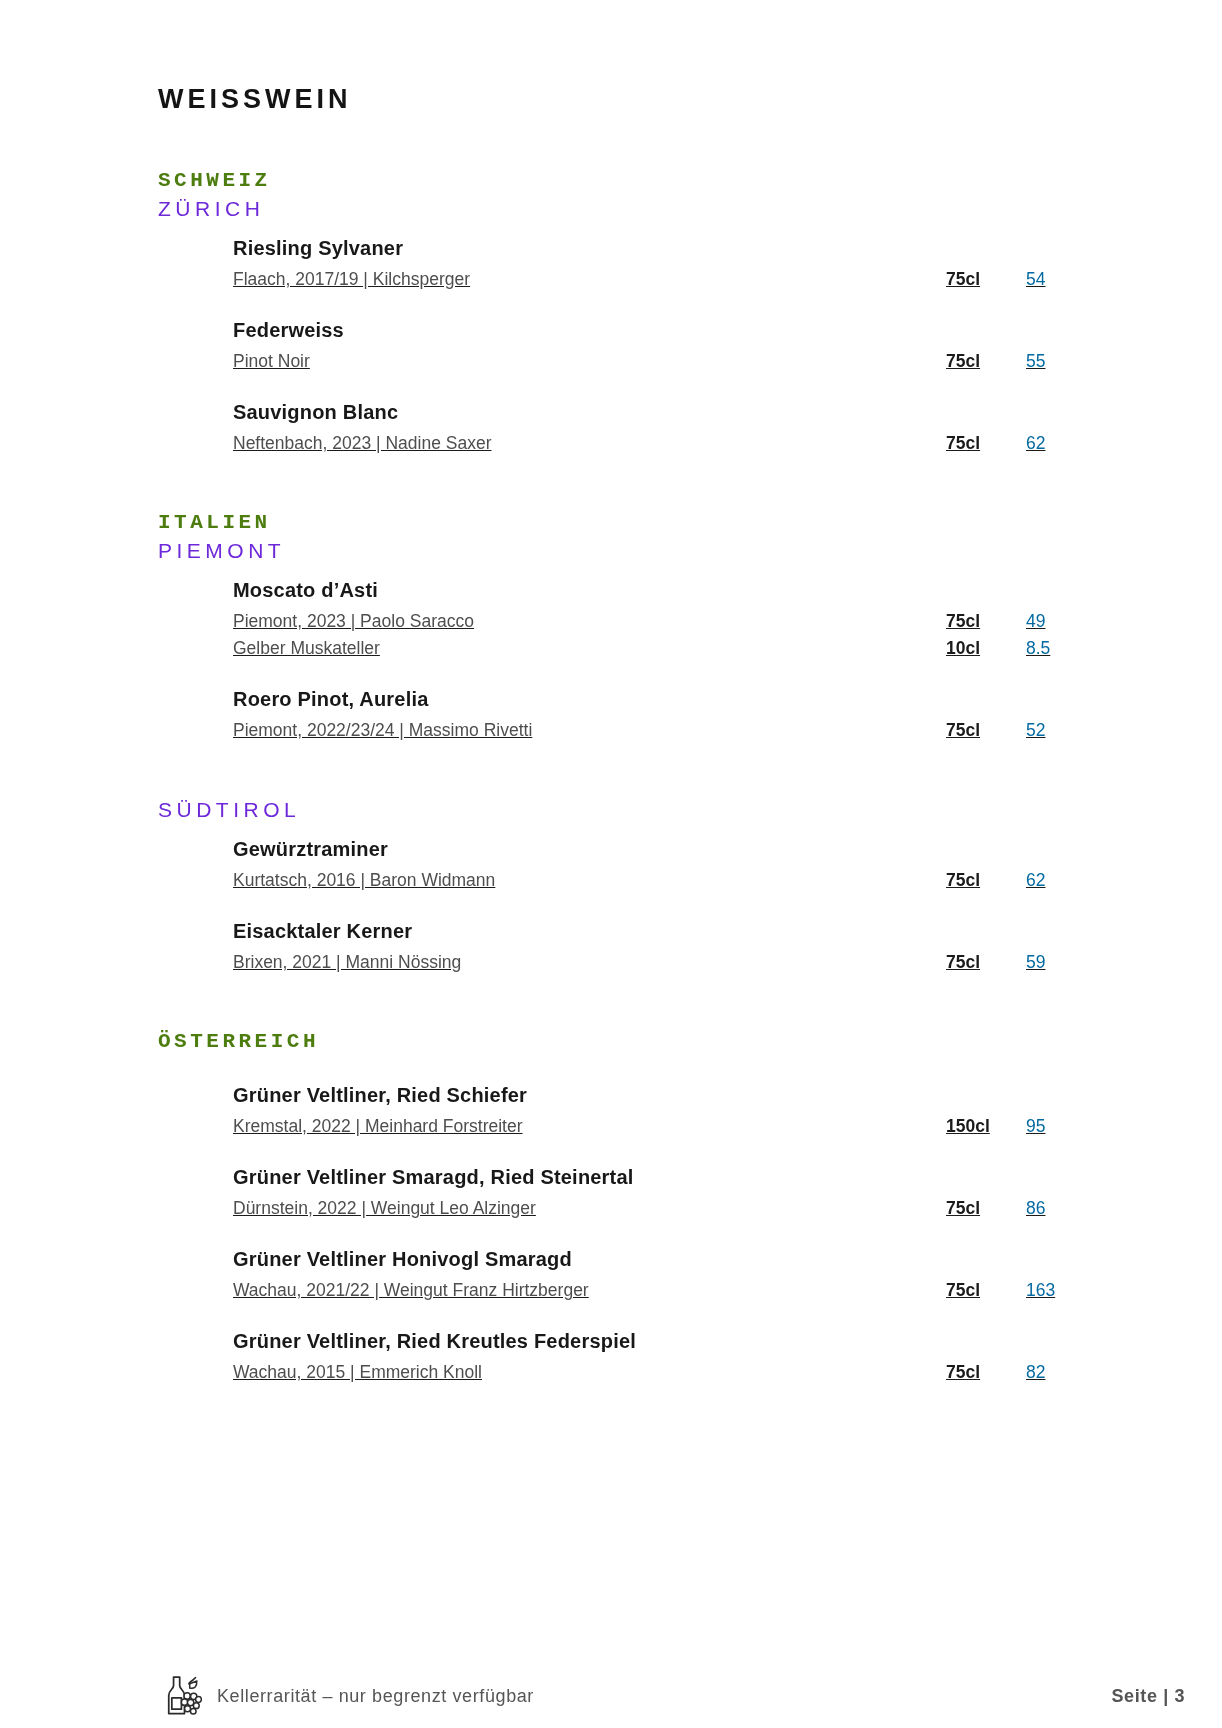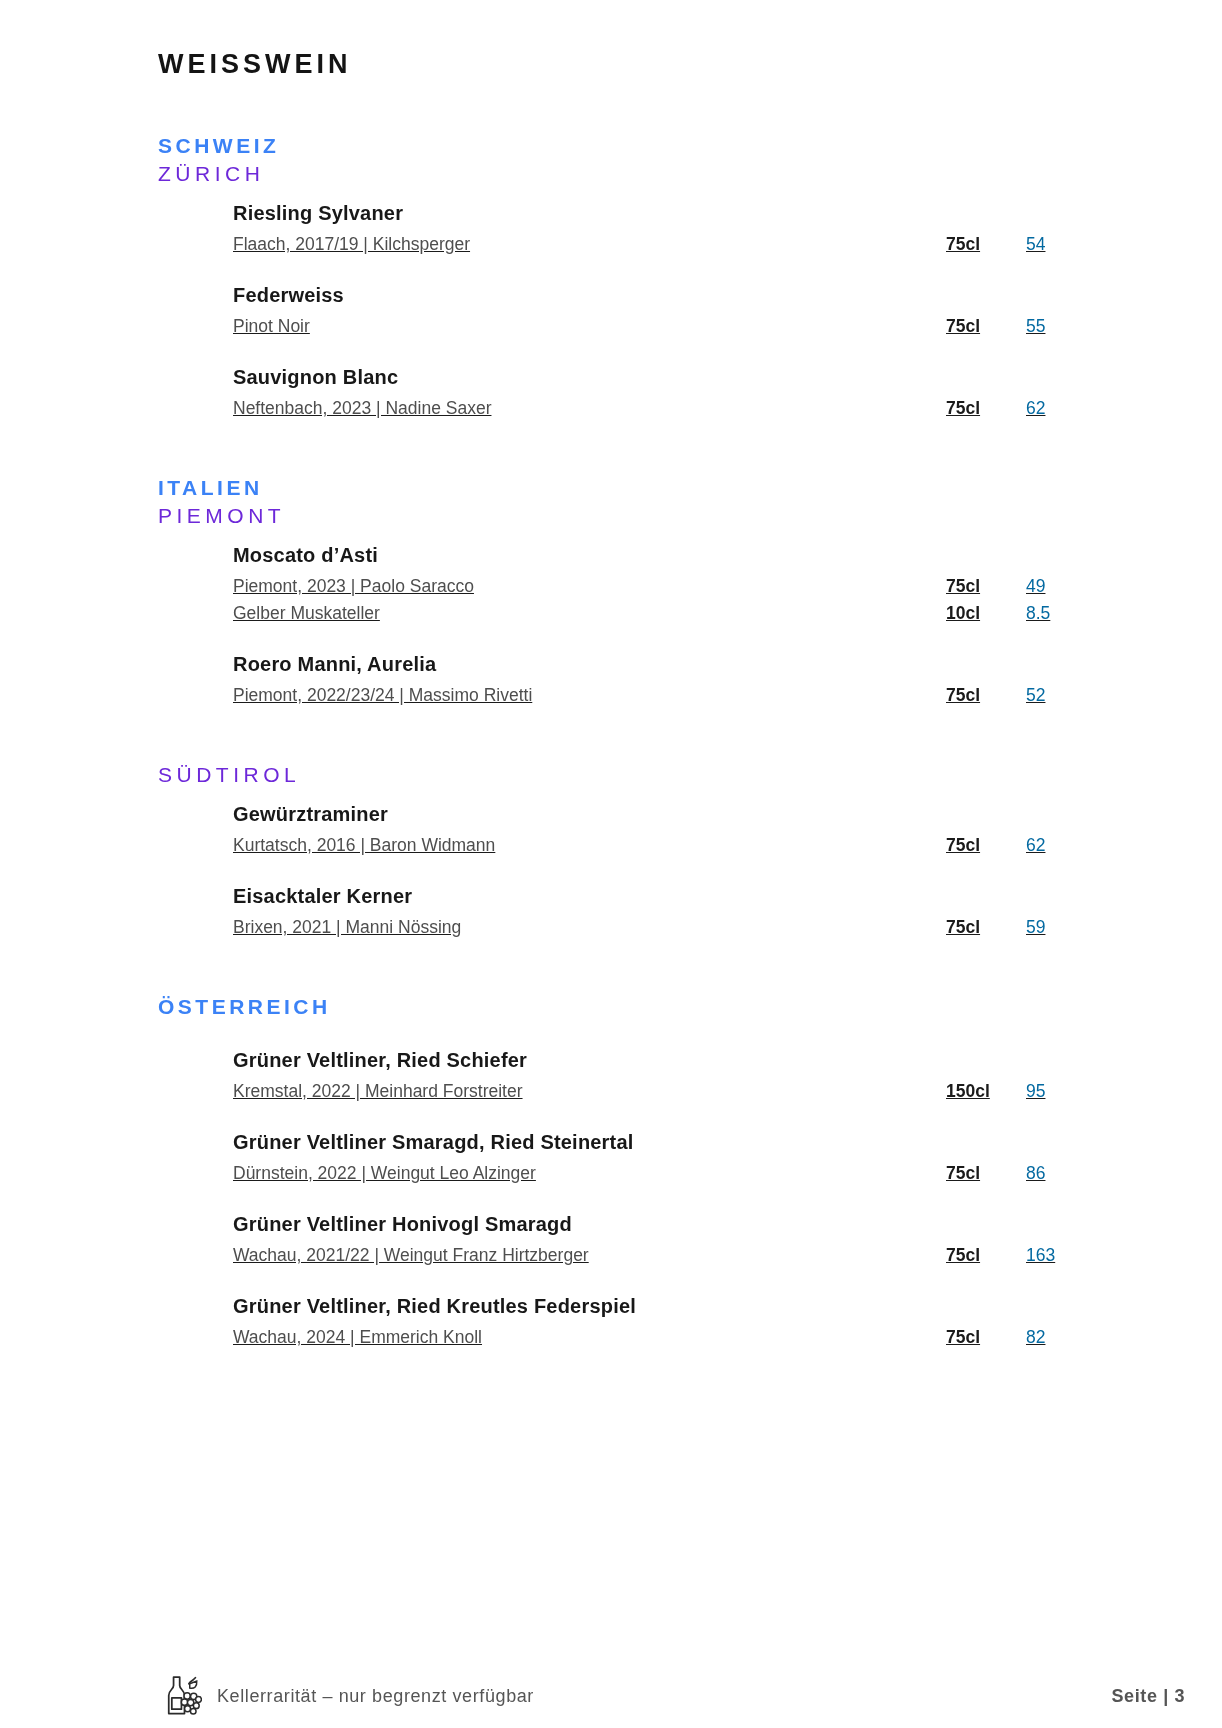--- a/index.html
+++ b/index.html
@@ -2,31 +2,32 @@
 <html><head>
 <meta charset="utf-8">
 <style>
   * { margin:0; padding:0; box-sizing:border-box; }
   html,body { background:#ffffff; }
   body {
     width:1222px; height:1728px;
     font-family:"Liberation Sans", sans-serif;
     position:relative; color:#1b1b1b; overflow:hidden;
   }
-  .page { position:absolute; inset:0; padding:49px 0 0 158px;border-radius:20px; }
+  .page { position:absolute; inset:0; padding:84px 0 0 158px;border-radius:20px; }
 
   .doc-title {
     font-size:27px; font-weight:700; letter-spacing:4px; color:#141414;
     line-height:31px;
   }
 
   .section { margin-top:52px; }
   .country-header {
-    font-size:21px; font-weight:700; letter-spacing:3.5px; color:#3b82f6;
+    font-size:21px; font-weight:700; letter-spacing:3.5px; color:#4d7c0f;
     line-height:28px;
+    font-family:Liberation Mono, monospace;
   }
   .region-header {
     font-size:21px; font-weight:400; letter-spacing:4.5px; color:#6d28d9;
     line-height:28px;
   }
 
   .wines { margin-top:12px; padding-left:75px; }
   .wine { margin-bottom:24px; }
   .wine-name {
     font-size:20px; font-weight:600; color:#181818; line-height:26px;
@@ -109,21 +110,21 @@
           <span class="price">49</span>
         </div>
         <div class="wine-line">
           <span class="detail">Gelber Muskateller</span>
           <span class="size">10cl</span>
           <span class="price">8.5</span>
         </div>
       </div>
 
       <div class="wine">
-        <div class="wine-name">Roero Manni, Aurelia</div>
+        <div class="wine-name">Roero Pinot, Aurelia</div>
         <div class="wine-line">
           <span class="detail">Piemont, 2022/23/24 | Massimo Rivetti</span>
           <span class="size">75cl</span>
           <span class="price">52</span>
         </div>
       </div>
 
     </div>
   </div>
 
@@ -179,21 +180,21 @@
         <div class="wine-line">
           <span class="detail">Wachau, 2021/22 | Weingut Franz Hirtzberger</span>
           <span class="size">75cl</span>
           <span class="price">163</span>
         </div>
       </div>
 
       <div class="wine">
         <div class="wine-name">Grüner Veltliner, Ried Kreutles Federspiel</div>
         <div class="wine-line">
-          <span class="detail">Wachau, 2024 | Emmerich Knoll</span>
+          <span class="detail">Wachau, 2015 | Emmerich Knoll</span>
           <span class="size">75cl</span>
           <span class="price">82</span>
         </div>
       </div>
 
     </div>
   </div>
 
 </div>
 

